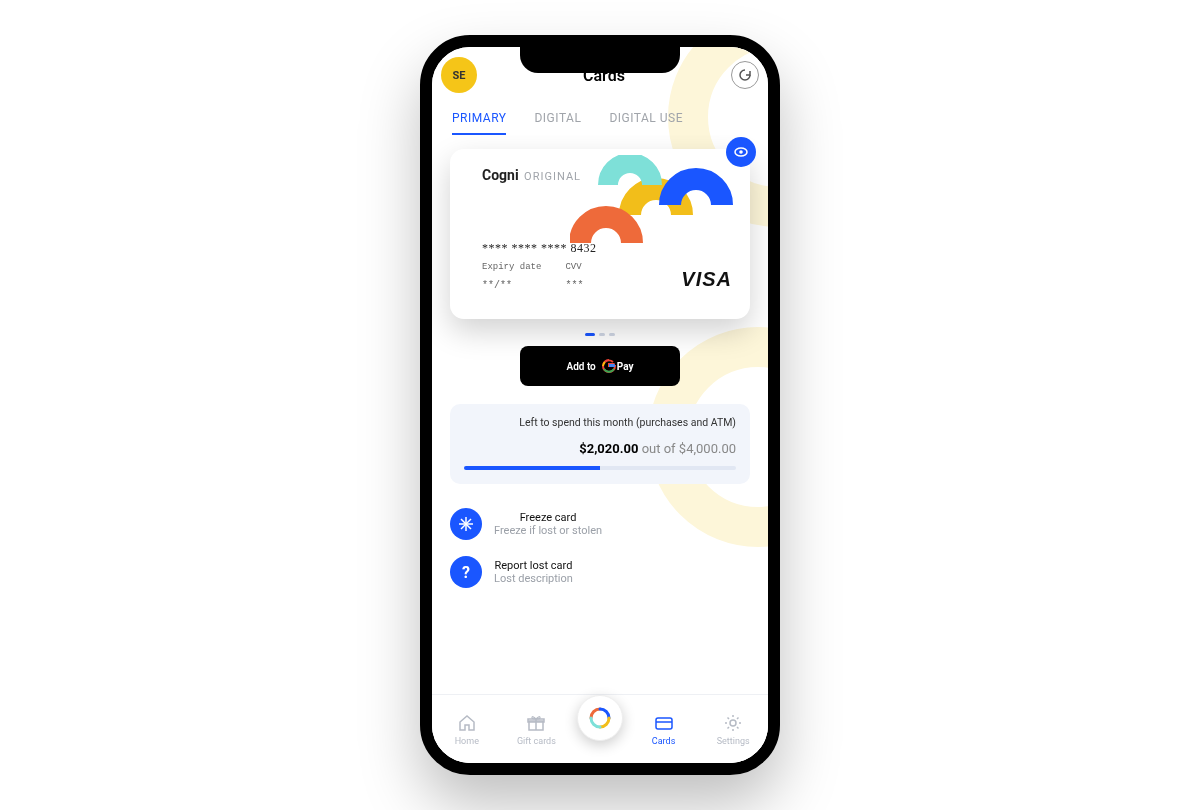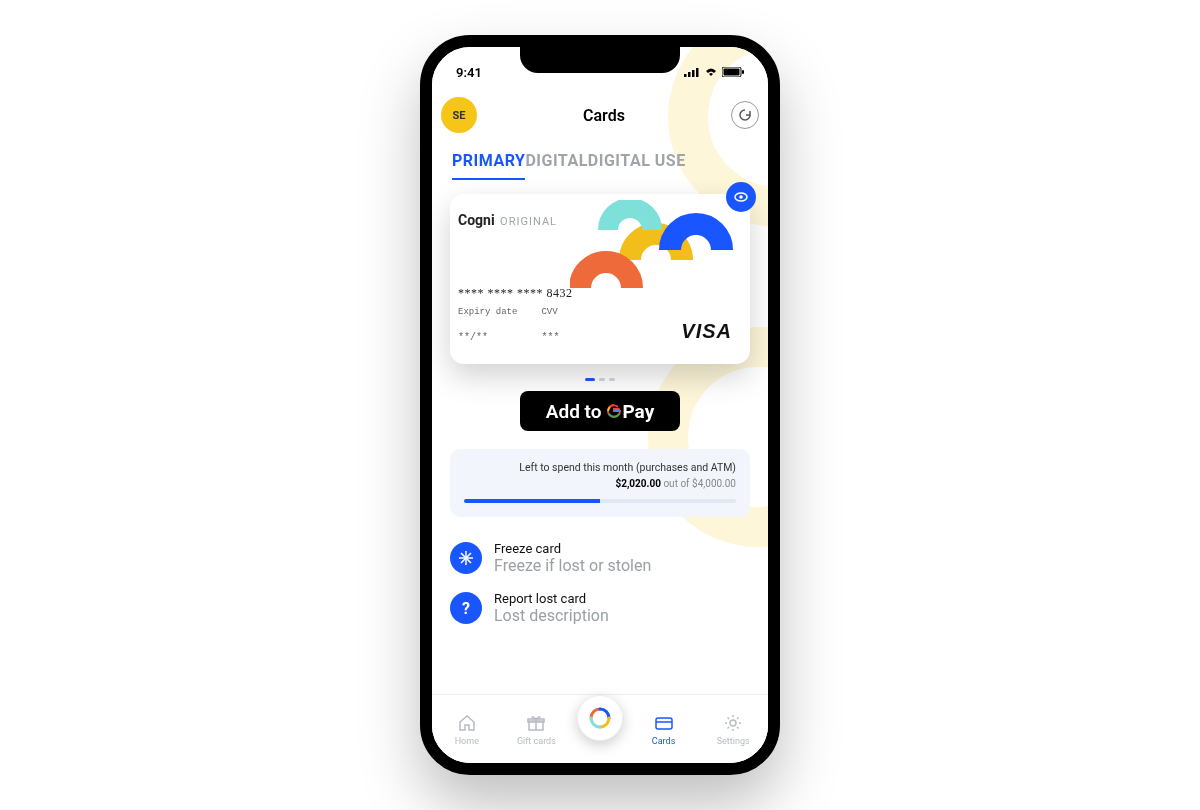--- a/index.html
+++ b/index.html
@@ -77,34 +77,35 @@
   .header-title { font-size: 16px; font-weight: 600; }
   .refresh-btn {
     width: 28px; height: 28px; border-radius: 50%;
     border: 1.5px solid #999;
     display: flex; align-items: center; justify-content: center;
     font-size: 14px; color: #555;
   }
   .tabs {
     display: flex;
     padding: 8px 20px 0 20px;
-    font-size: 16px;
-    font-weight: 700;
+    gap: 28px;
+    font-size: 12px;
+    font-weight: 400;
     letter-spacing: 0.5px;
     position: relative;
     z-index: 2;
   }
   .tab { color: #a0a4aa; padding-bottom: 8px; cursor: pointer; }
   .tab.active { color: #1a56ff; border-bottom: 2.5px solid #1a56ff; }
   .content { flex: 1; overflow: hidden; position: relative; z-index: 2; padding: 14px 18px 0 18px; }
   .card {
     background: #fff;
     border-radius: 14px;
     box-shadow: 0 12px 30px rgba(0,0,0,0.18);
-    padding: 18px 18px 12px 8px;
+    padding: 18px 18px 12px 32px;
     position: relative;
     height: 170px;
   }
   .eye-badge {
     position: absolute;
     top: -12px; right: -6px;
     width: 30px; height: 30px;
     border-radius: 50%;
     background: #1a56ff;
     display: flex; align-items: center; justify-content: center;
@@ -124,74 +125,74 @@
     letter-spacing: 0.5px;
     color: #222;
   }
   .card-meta {
     display: flex;
     justify-content: space-between;
     align-items: flex-end;
     margin-top: 6px;
   }
   .meta-left { display: flex; gap: 24px; font-family: "Courier New", monospace; font-size: 10px; color: #666; }
-  .meta-col .lbl { display: block; font-size: 9px; margin-bottom: 15px; }
+  .meta-col .lbl { display: block; font-size: 9px; margin-bottom: 8px; }
   .visa {
     font-family: Arial, sans-serif;
     font-weight: 800;
     font-style: italic;
     font-size: 20px;
     letter-spacing: 1px;
     color: #111;
   }
   .pager { display:flex; justify-content:center; gap:4px; margin:14px 0 10px 0; }
   .pager .dot { width:10px; height:3px; background:#1a56ff; border-radius:2px; }
   .pager .dot.off { width:6px; background:#cfd6e4; }
   .gpay-btn {
     background: #000;
     color: #fff;
     border-radius: 8px;
     height: 40px;
     display: flex;
     align-items: center;
     justify-content: center;
     gap: 6px;
-    font-size: 19px;
+    font-size: 10px;
     font-weight: 600;
     margin: 0 auto;
     width: 160px;
   }
   .gpay-logo { display: inline-flex; align-items:center; font-weight:700; }
   .spend-box {
     margin-top: 18px;
     background: #f2f5fb;
     border-radius: 10px;
     padding: 12px 14px 14px 14px;
     text-align: right;
   }
   .spend-lbl { font-size: 10.5px; color: #333; }
-  .spend-amt { font-size: 10px; margin-top: 4px; }
+  .spend-amt { font-size: 13px; margin-top: 12px; }
   .spend-amt b { font-weight: 700; }
   .spend-amt .muted { color: #888; }
   .prog { height: 4px; background: #e1e7f3; border-radius: 2px; margin-top: 10px; overflow: hidden; }
   .prog-fill { height: 100%; background: #1a56ff; width: 50%; }
   .options { margin-top: 16px; }
   .opt-row {
     display: flex; align-items: center; gap: 12px;
     padding: 8px 0;
   }
   .opt-icon {
     width: 32px; height: 32px; border-radius: 50%;
     background: #1a56ff;
     display: flex; align-items: center; justify-content: center;
     color: #fff; font-size: 16px; font-weight: 700;
     flex-shrink: 0;
   }
-  .opt-text .t { font-size: 13px; color: #111; }
-  .opt-text .d { font-size: 16px; color: #9ba0a8; }
+  .opt-text .t { font-size: 11px; color: #111; text-align: center; }
+  .opt-text .d { font-size: 11px; color: #9ba0a8; }
   .bottom-nav {
     display: flex;
     justify-content: space-around;
     align-items: center;
     height: 69px;
     border-top: 1px solid #eef0f4;
     background: #fff;
     position: relative;
     z-index: 3;
   }
@@ -213,40 +214,20 @@
 </style>
 </head>
 <body>
 
 <div class="phone-frame">
   <div class="notch"></div>
   <div class="screen">
     <div class="bg-circle yellow"></div>
     <div class="bg-circle yellow2"></div>
 
-    <div class="status-bar">
-      <div>9:41</div>
-      <div class="status-right">
-        <svg width="16" height="10" viewBox="0 0 16 10">
-            <rect x="0" y="7" width="2.5" height="3" fill="#000"></rect>
-            <rect x="4" y="5" width="2.5" height="5" fill="#000"></rect>
-            <rect x="8" y="3" width="2.5" height="7" fill="#000"></rect>
-            <rect x="12" y="1" width="2.5" height="9" fill="#000"></rect>
-          </svg>
-        <svg width="14" height="10" viewBox="0 0 14 10">
-            <path d="M7 9 L5 7 Q7 5 9 7 Z" fill="#000"></path>
-            <path d="M2 4 Q7 -1 12 4 L10 6 Q7 3 4 6 Z" fill="#000"></path>
-          </svg>
-        <svg width="22" height="10" viewBox="0 0 22 10">
-            <rect x="0" y="0" width="19" height="10" rx="2" fill="none" stroke="#000" stroke-width="1"></rect>
-            <rect x="1.5" y="1.5" width="16" height="7" rx="1" fill="#000"></rect>
-            <rect x="20" y="3" width="2" height="4" rx="1" fill="#000"></rect>
-          </svg>
-      </div>
-    </div>
 
     <div class="header">
       <div class="avatar">SE</div>
       <div class="header-title">Cards</div>
       <div class="refresh-btn">
         <svg width="14" height="14" viewBox="0 0 14 14">
             <path d="M7 2 A5 5 0 1 0 12 7" fill="none" stroke="#555" stroke-width="1.5"></path>
             <path d="M12 3 L12 7 L8 7" fill="none" stroke="#555" stroke-width="1.5"></path>
           </svg>
       </div>

